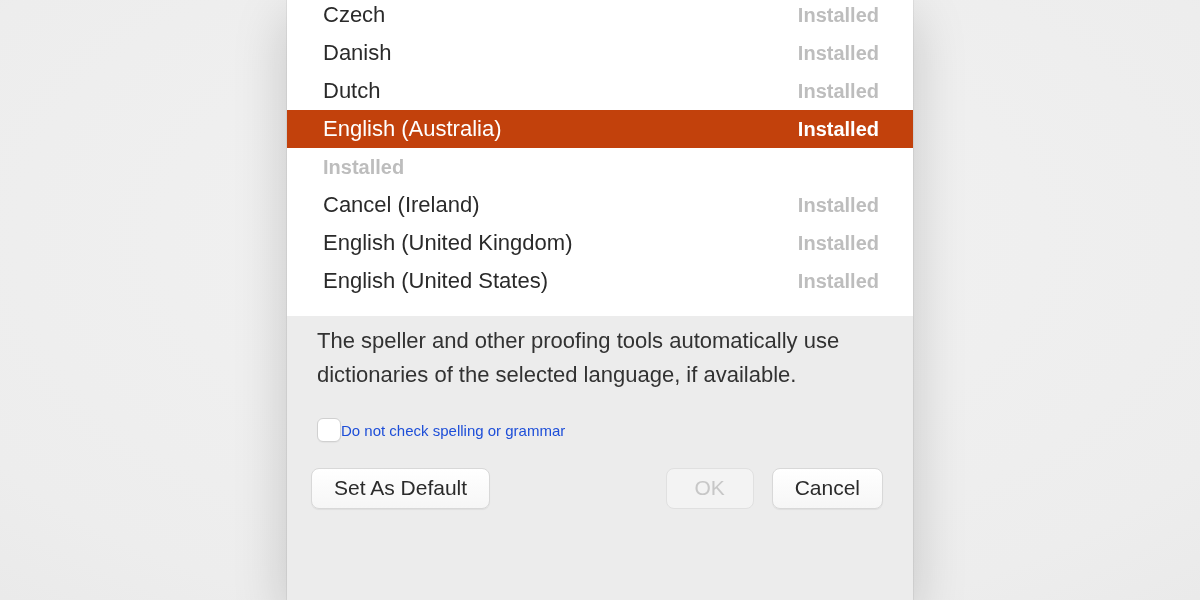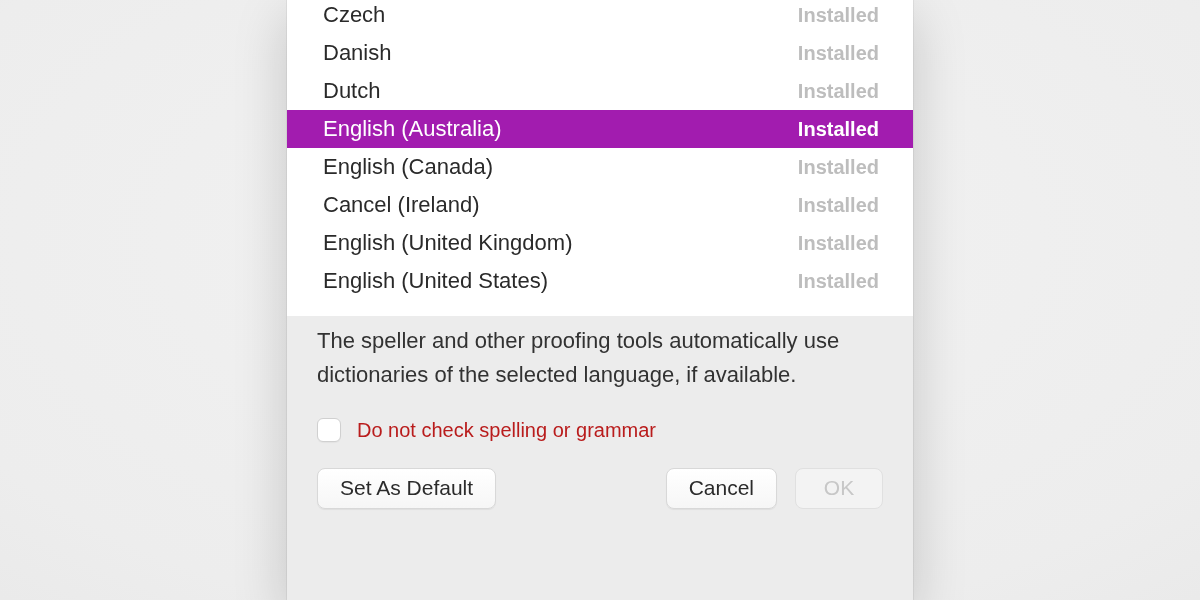--- a/index.html
+++ b/index.html
@@ -43,50 +43,49 @@
     cursor: default;
     user-select: none;
   }
   .row .name { flex: 1; }
   .row .status {
     font-size: 20px;
     color: #bdbdbd;
     font-weight: 700;
   }
   .row.selected {
-    background: #a21caf;
+    background: #c2410c;
     color: #ffffff;
   }
   .row.selected .status { color: #ffffff; }
 
   .description {
     padding: 8px 30px 4px 30px;
     font-size: 22px;
     line-height: 1.55;
     color: #323232;
   }
   .checkbox-row {
     display: flex;
     align-items: center;
-    gap: 16px;
     padding: 22px 30px 10px 30px;
-    font-size: 20px;
-    color: #b91c1c;
+    font-size: 15px;
+    color: #1d4ed8;
   }
   .checkbox {
     width: 24px;
     height: 24px;
     border-radius: 6px;
     background: #ffffff;
     border: 1px solid #d0d0d0;
     box-shadow: inset 0 1px 0 rgba(255,255,255,0.7), 0 1px 1px rgba(0,0,0,0.04);
   }
   .button-row {
     display: flex;
-    padding: 16px 30px 12px 30px;
+    padding: 16px 30px 12px 24px;
     gap: 18px;
   }
   .button-row .spacer { flex: 1; }
   .btn {
     font-size: 21px;
     color: #2b2b2b;
     background: linear-gradient(#ffffff, #f6f6f6);
     border: 1px solid #d8d8d8;
     border-radius: 8px;
     padding: 7px 22px 8px 22px;
@@ -120,21 +119,20 @@
       </div>
       <div class="row">
         <span class="name">Dutch</span>
         <span class="status">Installed</span>
       </div>
       <div class="row selected">
         <span class="name">English (Australia)</span>
         <span class="status">Installed</span>
       </div>
       <div class="row">
-        <span class="name">English (Canada)</span>
         <span class="status">Installed</span>
       </div>
       <div class="row">
         <span class="name">Cancel (Ireland)</span>
         <span class="status">Installed</span>
       </div>
       <div class="row">
         <span class="name">English (United Kingdom)</span>
         <span class="status">Installed</span>
       </div>
@@ -147,18 +145,18 @@
     <p class="description">The speller and other proofing tools automatically use dictionaries of the selected language, if available.</p>
 
     <div class="checkbox-row">
       <span class="checkbox"></span>
       <span>Do not check spelling or grammar</span>
     </div>
 
     <div class="button-row">
       <div class="btn">Set As Default</div>
       <div class="spacer"></div>
+      <div class="btn disabled">OK</div>
       <div class="btn">Cancel</div>
-      <div class="btn disabled">OK</div>
     </div>
 
   </div>
 </div>
 
 </body></html>

